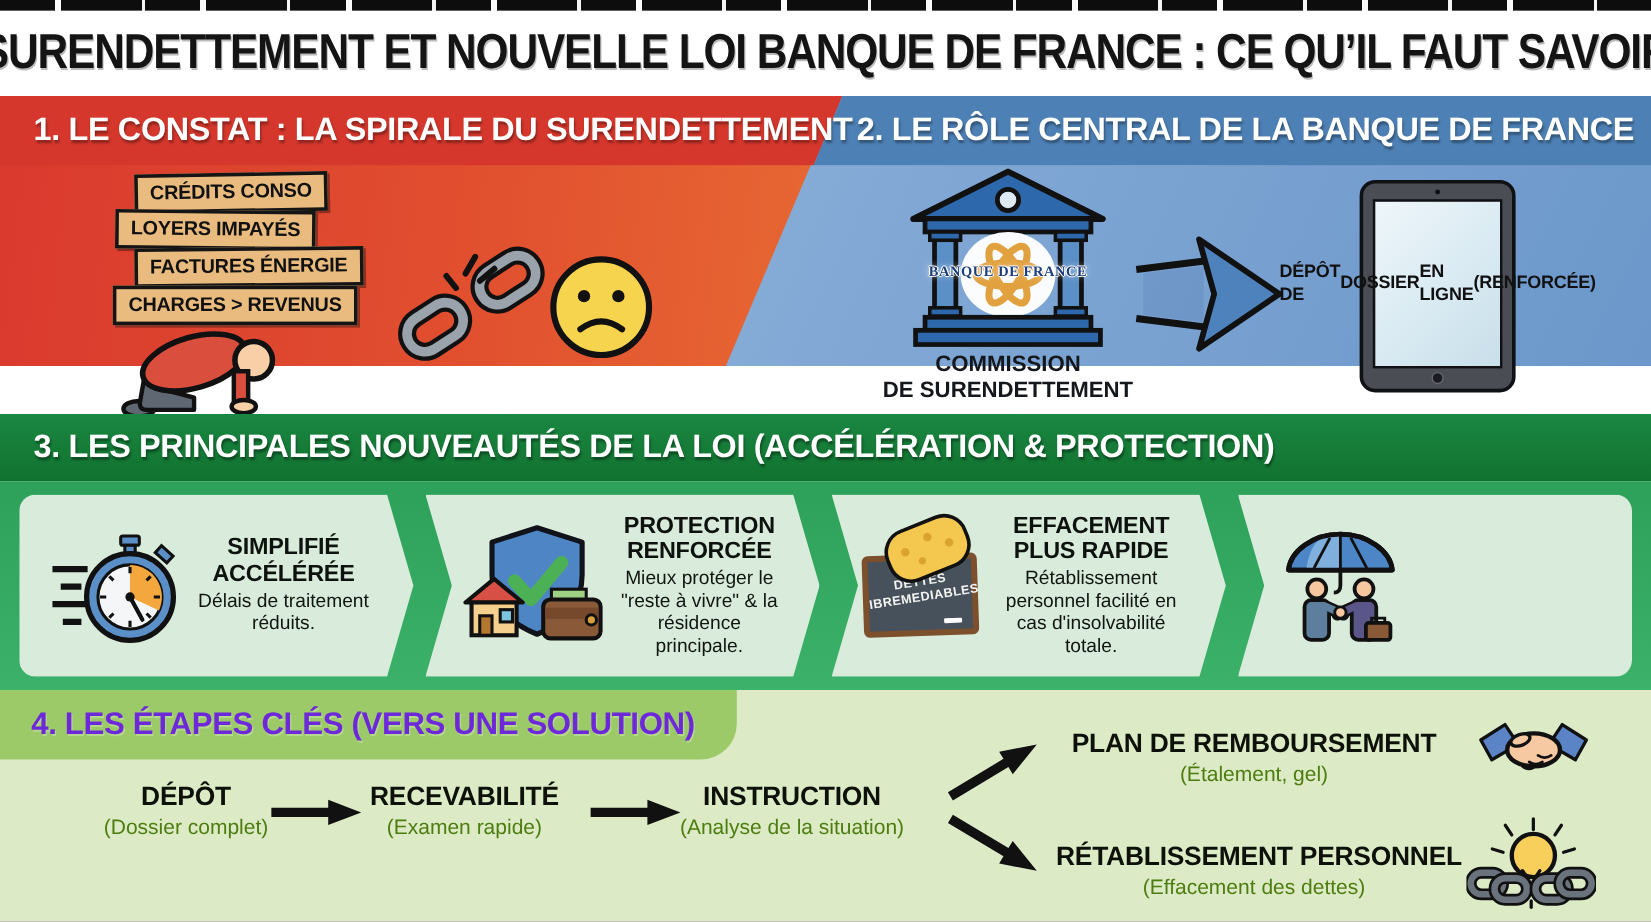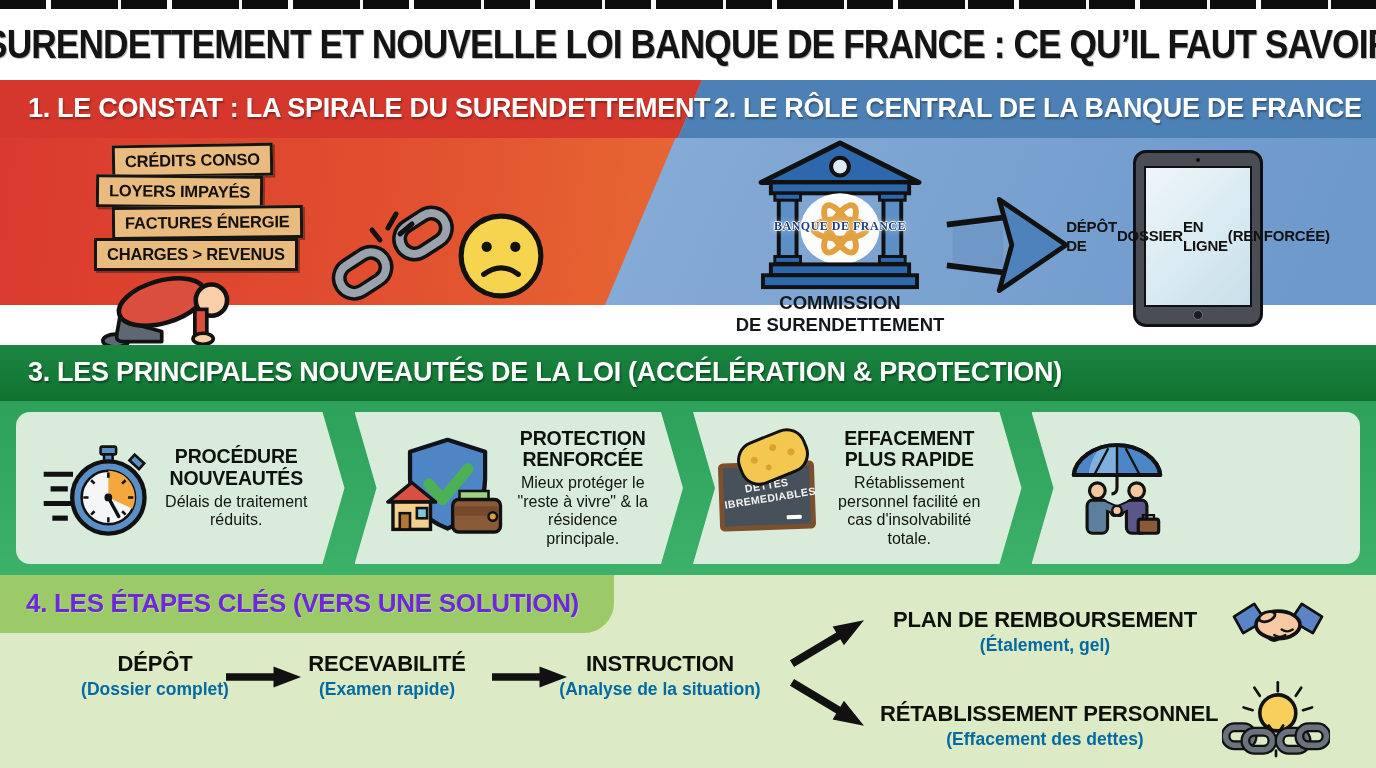--- a/index.html
+++ b/index.html
@@ -88,21 +88,21 @@
       radial-gradient(circle at 78% 55%,#d9a32e 3px,transparent 4px),
       radial-gradient(circle at 38% 70%,#d9a32e 2.5px,transparent 3.5px);}
   
   .s4{position:absolute;left:0;top:575px;width:1376px;height:193px;background:#dcebc6;}
   .s4-head{position:absolute;left:0;top:0;width:614px;height:58px;background:#9dca69;
     border-radius:0 0 30px 0;}
   .s4-head-txt{position:absolute;left:26px;top:13px;font-size:26px;font-weight:800;color:#6d28d9;
     white-space:nowrap;letter-spacing:-.3px;text-shadow:1px 1px 0 rgba(255,255,255,.25);}
   .step{position:absolute;top:76px;text-align:center;transform:translateX(-50%);white-space:nowrap;}
   .flow-title{font-size:22px;font-weight:900;color:#0d110a;letter-spacing:-.2px;}
-  .flow-sub{font-size:17.5px;font-weight:700;color:#0369a1;margin-top:2px;}
+  .flow-sub{font-size:17.5px;font-weight:400;color:#4d7c0f;margin-top:2px;}
   .outcome{position:absolute;left:880px;width:330px;text-align:center;white-space:nowrap;}
   .o1{top:32px;}
   .o2{top:126px;}
   svg{display:block;}
 </style>
 </head>
 <body>
 
 <div id="stage">
 
@@ -227,21 +227,21 @@
               <line x1="100" y1="71" x2="106" y2="71" stroke="#111" stroke-width="3"></line>
               <line x1="57" y1="51" x2="61" y2="55" stroke="#111" stroke-width="3"></line>
               <line x1="93" y1="87" x2="97" y2="91" stroke="#111" stroke-width="3"></line>
               <line x1="57" y1="91" x2="61" y2="87" stroke="#111" stroke-width="3"></line>
               <line x1="93" y1="55" x2="97" y2="51" stroke="#111" stroke-width="3"></line>
               <line x1="77" y1="71" x2="89" y2="93" stroke="#111" stroke-width="4" stroke-linecap="round"></line>
               <circle cx="77" cy="71" r="4.5" fill="#111"></circle>
             </svg>
           </div>
           <div class="txt">
-            <div class="card-title">PROCÉDURE NOUVEAUTÉS</div>
+            <div class="card-title">SIMPLIFIÉ ACCÉLÉRÉE</div>
             <div class="card-desc">Délais de traitement réduits.</div>
           </div>
         </div>
 
         <div class="card c2">
           <div class="icon-box">
             <svg width="128" height="108" viewBox="0 0 150 125">
               <path d="M78 6 L122 20 V52 C122 82 104 100 78 110 C52 100 34 82 34 52 V20 Z" fill="#4e86c5" stroke="#10131a" stroke-width="5" stroke-linejoin="round"></path>
               <polyline points="56,58 72,76 102,40" fill="none" stroke="#4cb054" stroke-width="13" stroke-linecap="round" stroke-linejoin="round"></polyline>
               <polygon points="8,79 36,56 64,79" fill="#d85045" stroke="#111" stroke-width="4" stroke-linejoin="round"></polygon>

